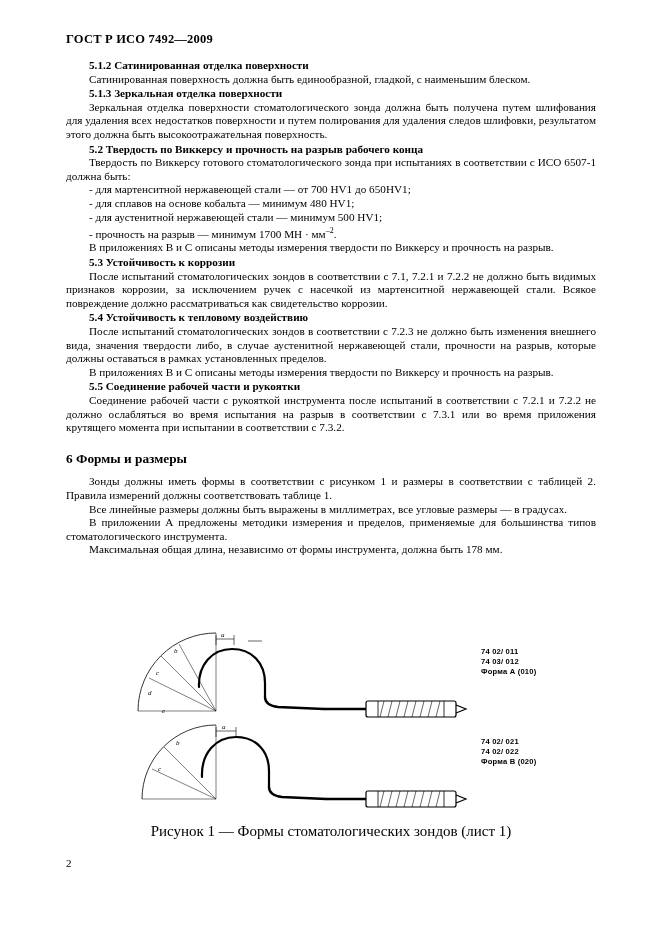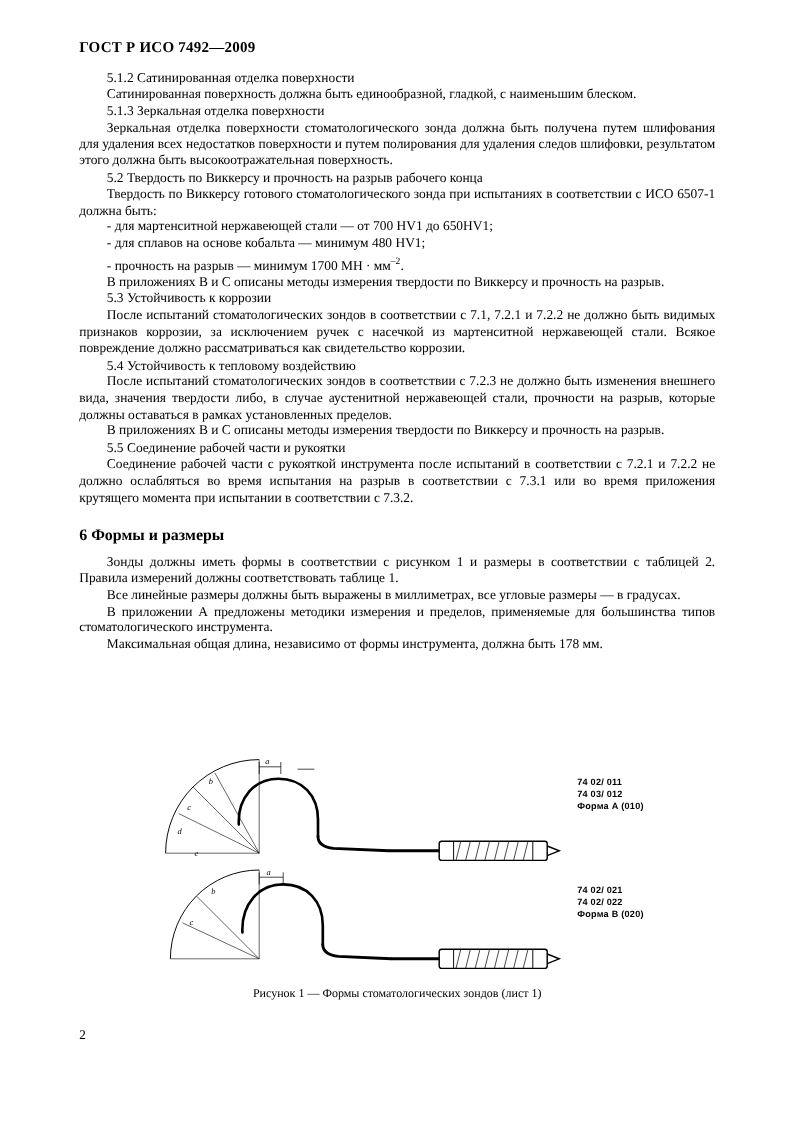--- a/index.html
+++ b/index.html
@@ -34,21 +34,21 @@
   .content {
     position: absolute;
     left: 66px;
     top: 58px;
     width: 530px;
     font-size: 11.2px;
     line-height: 13.6px;
     text-align: justify;
   }
   .sec-head {
-    font-weight: normal;
+    font-weight: bold;
     margin-top: 1px;
     text-indent: 23px;
   }
   .para {
     text-indent: 23px;
     margin: 0;
   }
   .dash {
     text-indent: 23px;
     margin: 0;
@@ -70,21 +70,21 @@
     top: 625px;
     width: 530px;
     height: 215px;
   }
   .fig-caption {
     position: absolute;
     left: 0;
     top: 198px;
     width: 530px;
     text-align: center;
-    font-size: 10px;
+    font-size: 15px;
   }
   .codeblock {
     position: absolute;
     font-size: 7.6px;
     font-weight: bold;
     line-height: 10px;
     letter-spacing: 0.2px;
     font-family: "Liberation Sans", sans-serif;
   }
   .pagenum {
@@ -111,20 +111,21 @@
     <div class="blk">
       <div class="sec-head">5.1.3  Зеркальная отделка поверхности</div>
       <p class="para">Зеркальная отделка поверхности стоматологического зонда должна быть получена путем шлифования для удаления всех недостатков поверхности и путем полирования для удаления следов шлифовки, результатом этого должна быть высокоотражательная поверхность.</p>
     </div>
 
     <div class="blk">
       <div class="sec-head">5.2  Твердость по Виккерсу и прочность на разрыв рабочего конца</div>
       <p class="para">Твердость по Виккерсу готового стоматологического зонда при испытаниях в соответствии с ИСО 6507-1 должна быть:</p>
       <p class="dash">-   для мартенситной нержавеющей стали — от 700 HV1 до 650HV1;</p>
       <p class="dash">-   для сплавов на основе кобальта — минимум 480 HV1;</p>
+      <p class="dash">-   для аустенитной нержавеющей стали — минимум 500 HV1;</p>
       <p class="dash"><span>-   прочность на разрыв — минимум 1700 МН · мм</span><sup>–2</sup><span>.</span></p>
       <p class="para">В приложениях В и С описаны методы измерения твердости по Виккерсу и прочность на разрыв.</p>
     </div>
 
     <div class="blk">
       <div class="sec-head">5.3  Устойчивость к коррозии</div>
       <p class="para">После испытаний стоматологических зондов в соответствии с 7.1, 7.2.1 и 7.2.2 не должно быть видимых признаков коррозии, за исключением ручек с насечкой из мартенситной нержавеющей стали. Всякое повреждение должно рассматриваться как свидетельство коррозии.</p>
     </div>
 
     <div class="blk">

